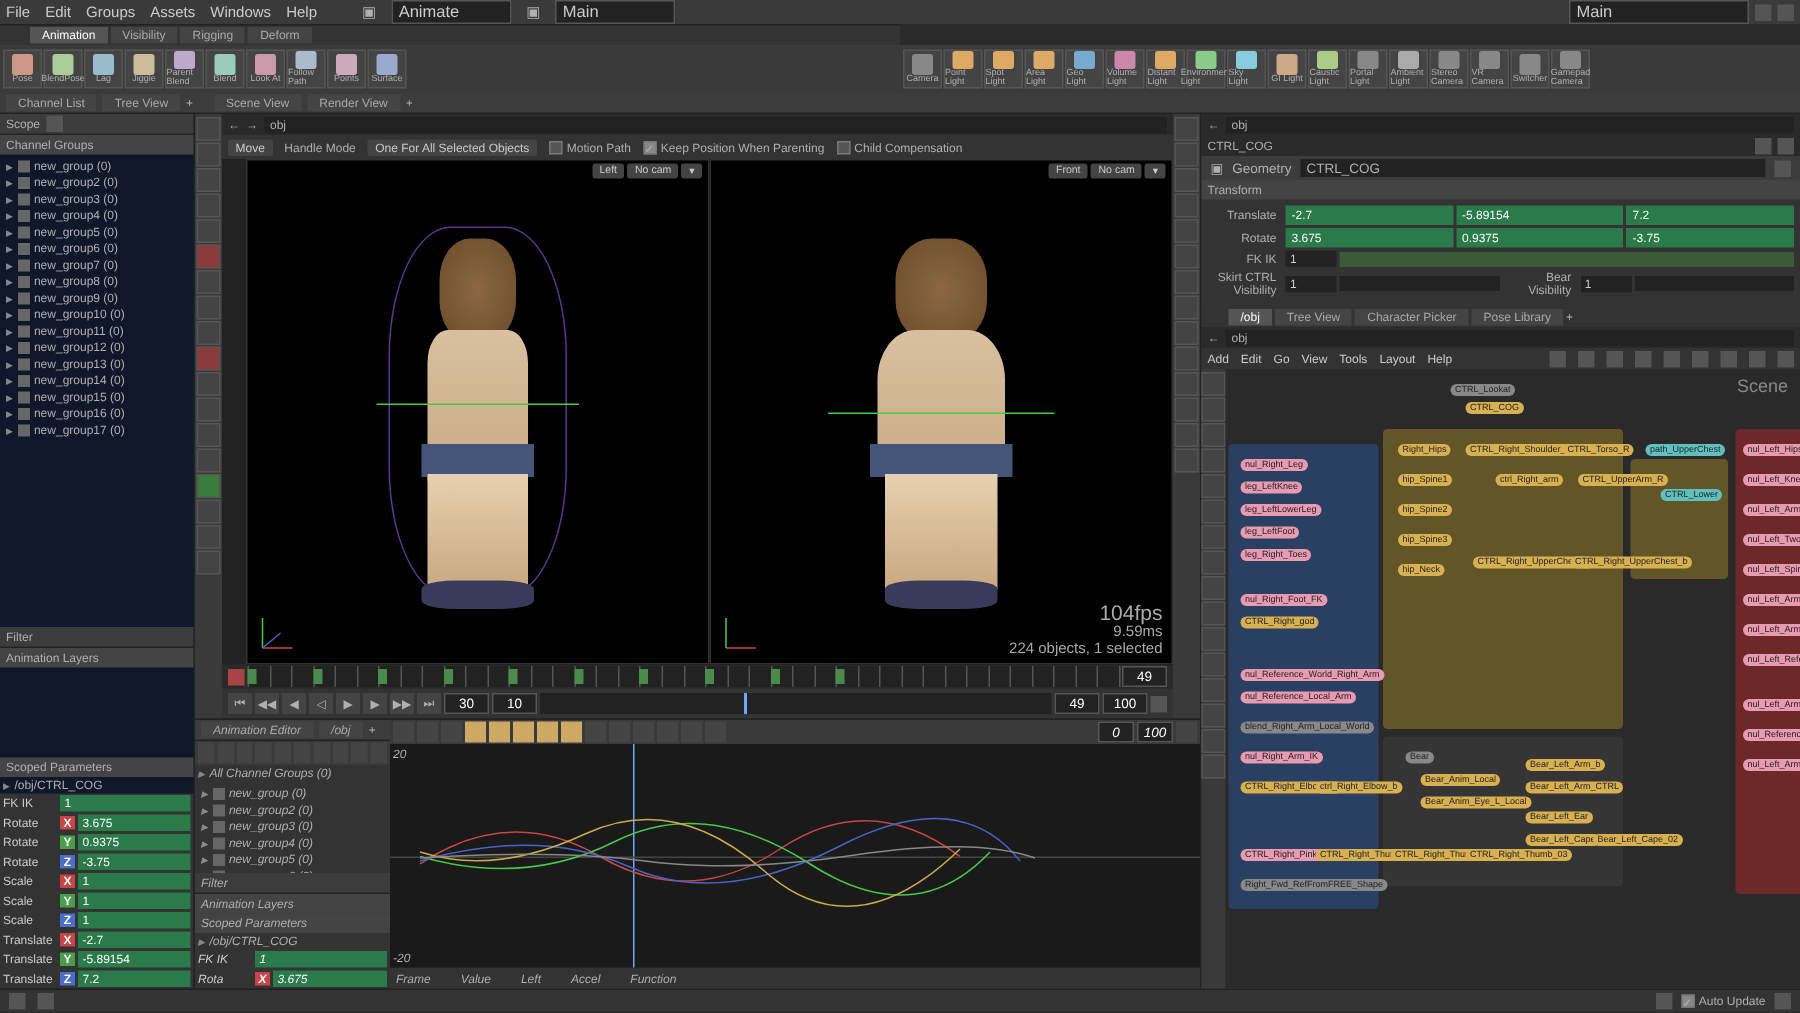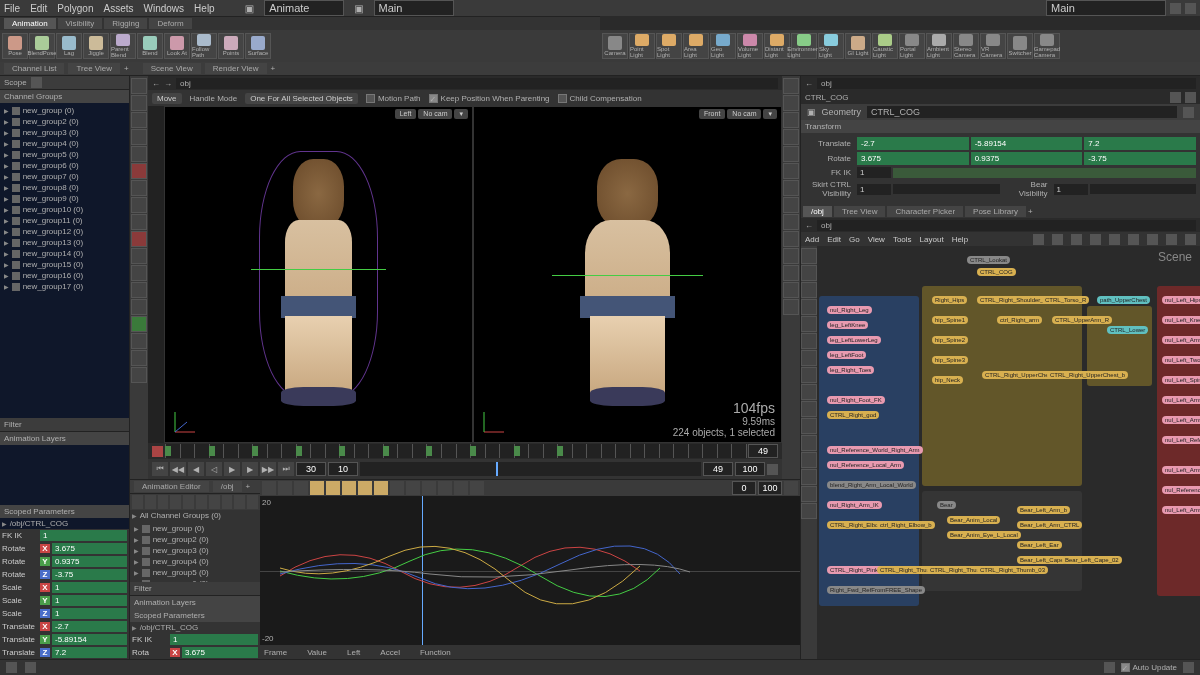--- a/index.html
+++ b/index.html
@@ -7,21 +7,21 @@
 
 
 .menu-bar { height: 16px; background: #3a3a3a; display: flex; align-items: center; padding: 0 4px; gap: 10px; font-size: 10px; }
 .menu-item { color: #ccc; cursor: pointer; }
 .menu-right { margin-left: auto; display: flex; gap: 4px; align-items: center; }
 .menu-input { background: #222; border: 1px solid #555; color: #ccc; padding: 1px 4px; font-size: 11px; width: 80px; }
 
 
 .shelf-tabs { height: 14px; background: #333; display: flex; align-items: center; padding: 0 4px; gap: 2px; font-size: 8px; border-top: 1px solid #222; }
 .shelf-tab { padding: 1px 8px; background: #444; color: #aaa; cursor: pointer; }
-.shelf-tab.active { background: #555; color: #fff; }
+.shelf-tab.active { background: #555; color: #fff; margin-left: 16px; }
 
 
 .shelf { height: 32px; background: #3a3a3a; display: flex; align-items: center; padding: 2px; gap: 1px; }
 .shelf-icon { width: 26px; height: 26px; background: #444; border: 1px solid #555; display: flex; flex-direction: column; align-items: center; justify-content: center; font-size: 6px; cursor: pointer; }
 .shelf-icon .ic { width: 14px; height: 14px; border-radius: 2px; }
 
 
 .main { flex: 1; display: flex; overflow: hidden; }
 
 
@@ -78,21 +78,21 @@
 
 
 .timeline { height: 20px; background: #333; display: flex; align-items: center; padding: 0 4px; gap: 2px; }
 .tl-btn { width: 16px; height: 14px; background: #444; display: flex; align-items: center; justify-content: center; font-size: 8px; cursor: pointer; }
 .tl-frame { width: 30px; background: #222; color: #fff; text-align: center; padding: 1px; font-size: 9px; border: 1px solid #555; }
 .tl-track { flex: 1; height: 14px; background: #222; position: relative; }
 .tl-tick { position: absolute; top: 0; bottom: 0; width: 1px; background: #555; }
 .tl-key { position: absolute; top: 2px; width: 6px; height: 10px; background: #4a8a4a; }
 
 
-.anim-editor { height: 180px; background: #2a2a2a; display: flex; border-top: 1px solid #222; }
+.anim-editor { height: 180px; background: #2a2a2a; display: flex; border-top: 1px solid #222; font-style: italic; }
 .ae-left { width: 130px; background: #333; display: flex; flex-direction: column; }
 .ae-graph { flex: 1; background: #1a1a1a; position: relative; }
 .ae-toolbar { height: 16px; background: #3a3a3a; display: flex; align-items: center; padding: 0 2px; gap: 2px; }
 .ae-tool { width: 14px; height: 14px; background: #444; cursor: pointer; }
 .ae-bottom { height: 14px; background: #333; display: flex; align-items: center; padding: 0 4px; gap: 20px; font-size: 8px; }
 
 
 .right-panel { width: 400px; background: #333; display: flex; flex-direction: column; border-left: 1px solid #222; }
 .rp-path { height: 14px; background: #2a2a2a; padding: 0 4px; display: flex; align-items: center; font-size: 8px; gap: 4px; }
 .rp-header { padding: 2px 6px; background: #3c3c3c; font-size: 9px; display: flex; align-items: center; gap: 6px; }
@@ -130,21 +130,21 @@
 
 
 .sq { width: 11px; height: 11px; background: #555; display: inline-block; }
 </style>
 </head>
 <body>
 
 <div class="menu-bar">
   <span class="menu-item">File</span>
   <span class="menu-item">Edit</span>
-  <span class="menu-item">Polygon</span>
+  <span class="menu-item">Groups</span>
   <span class="menu-item">Assets</span>
   <span class="menu-item">Windows</span>
   <span class="menu-item">Help</span>
   <span style="margin-left:20px">▣</span>
   <input class="menu-input" value="Animate" style="">
   <span>▣</span>
   <input class="menu-input" value="Main" style="">
   <div class="menu-right">
     <input class="menu-input" style="width: 120px;" value="Main">
     <span class="sq"></span>

